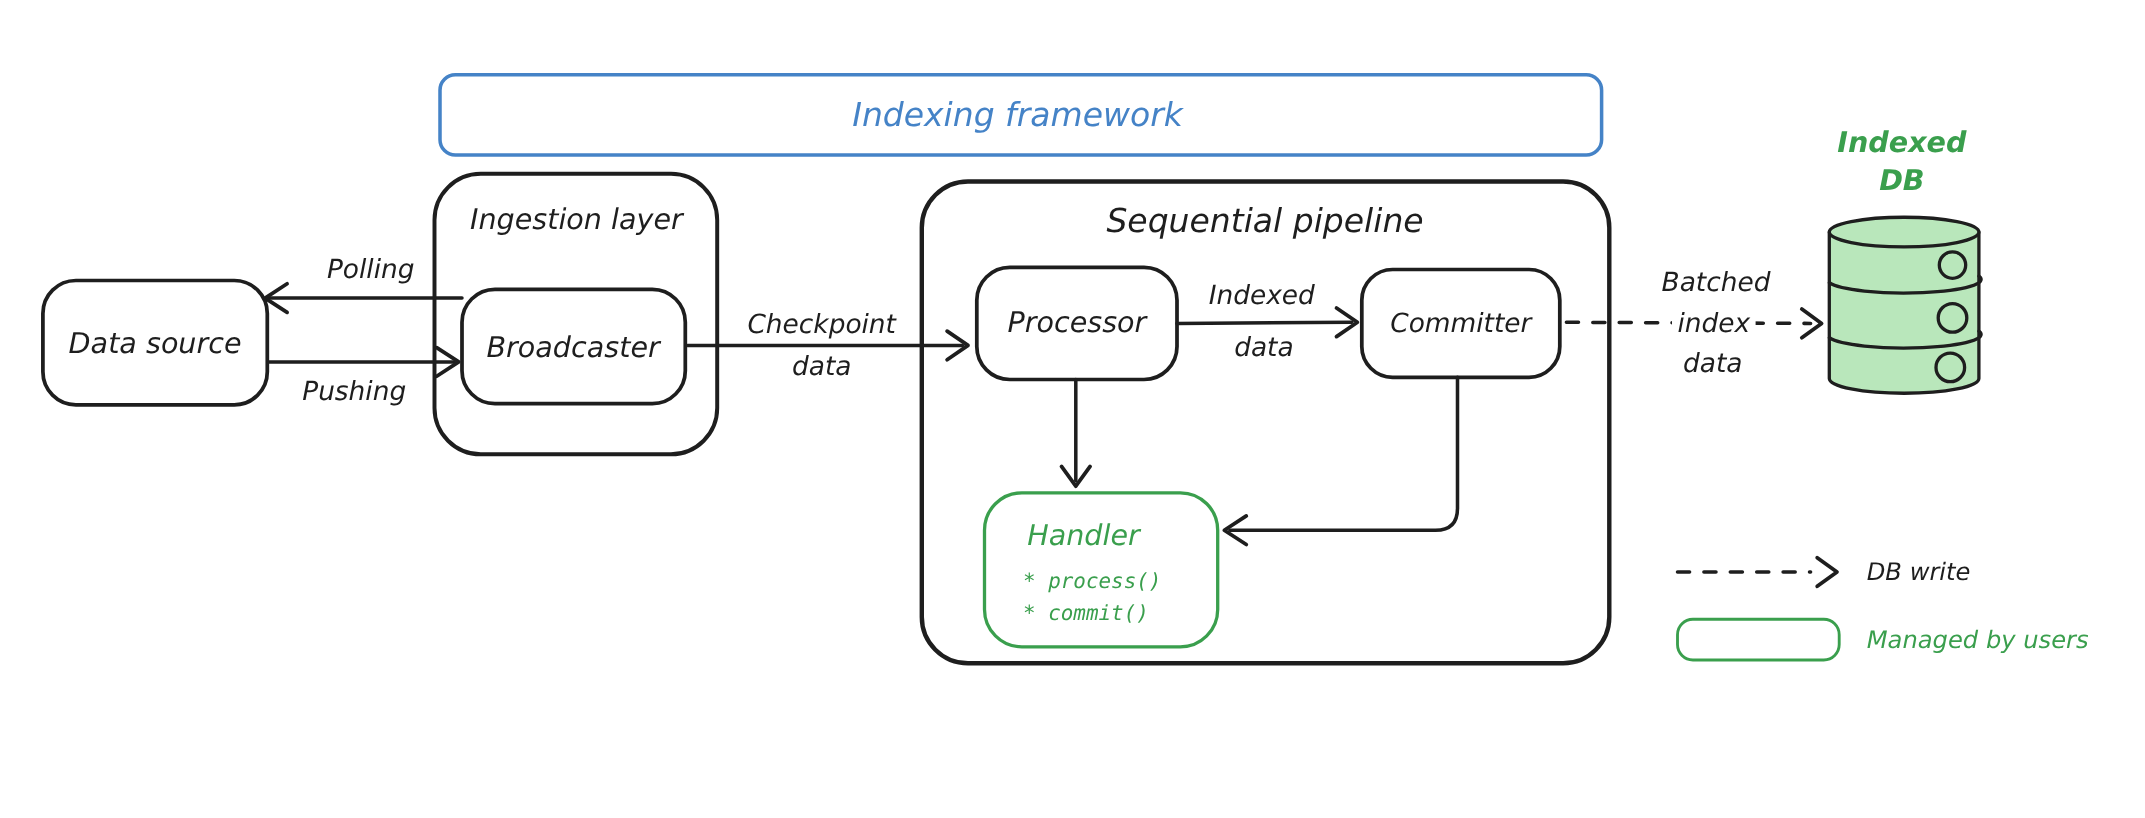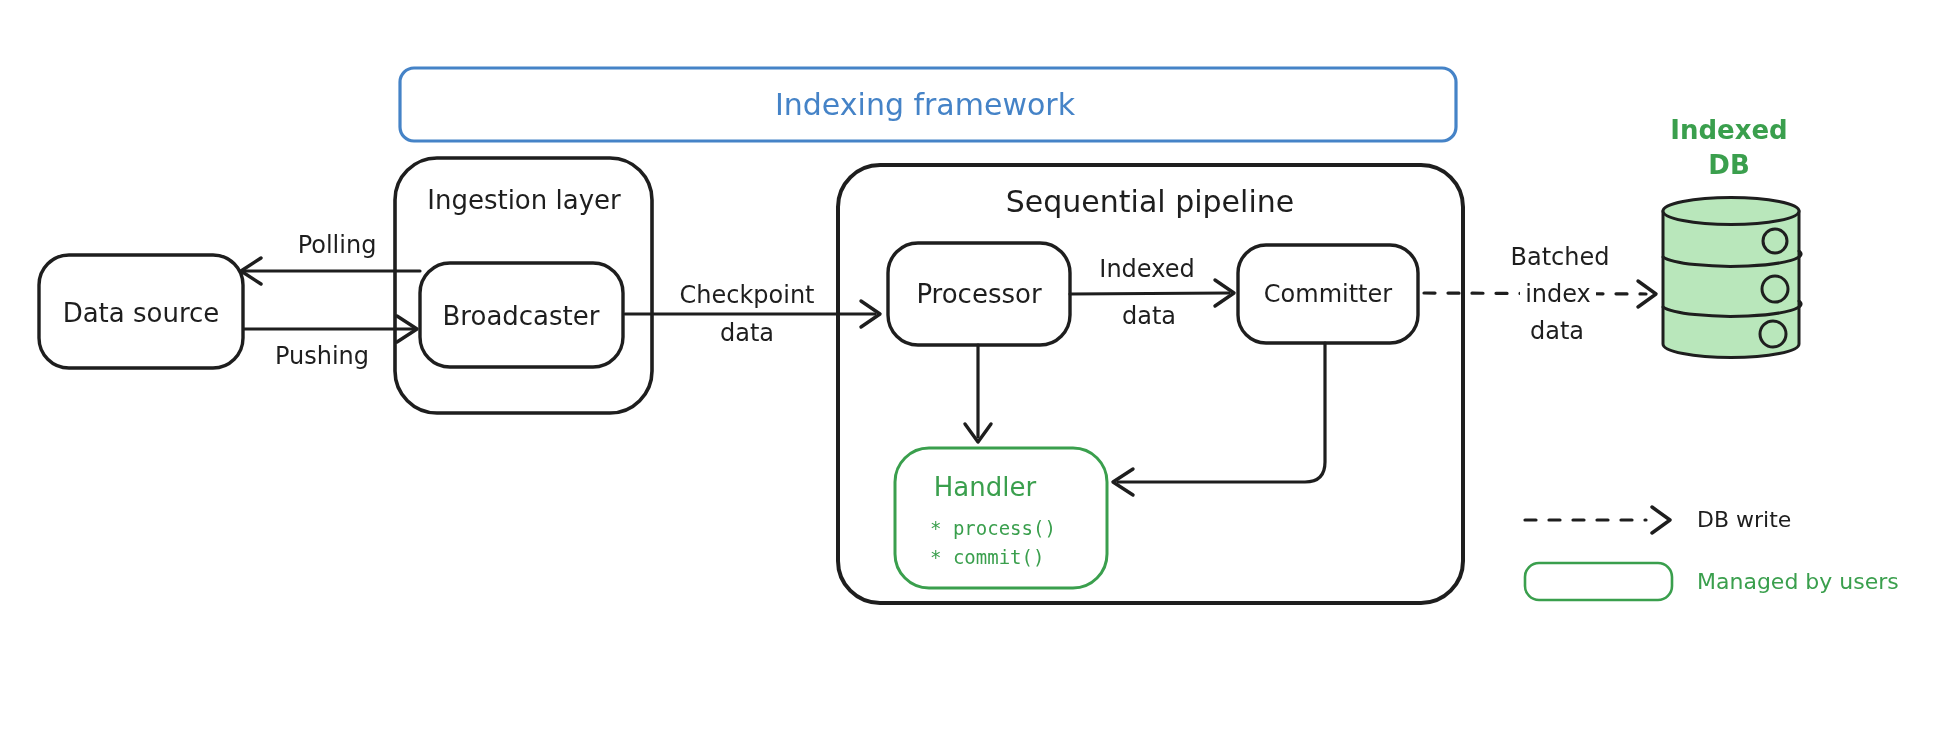--- a/index.html
+++ b/index.html
@@ -6,20 +6,21 @@
     margin: 0;
     padding: 0;
     background: #ffffff;
   }
   .stage {
     position: relative;
     width: 1950px;
     height: 744px;
     background: var(--color-background, #ffffff);
     overflow: hidden;
+    font-style: italic;
   }
   svg { display: block; }
 
   
   .node-box {
     fill: #ffffff;
     stroke: var(--color-stroke, #1e1e1e);
     stroke-width: 3.4;
   }
   .container-box {

